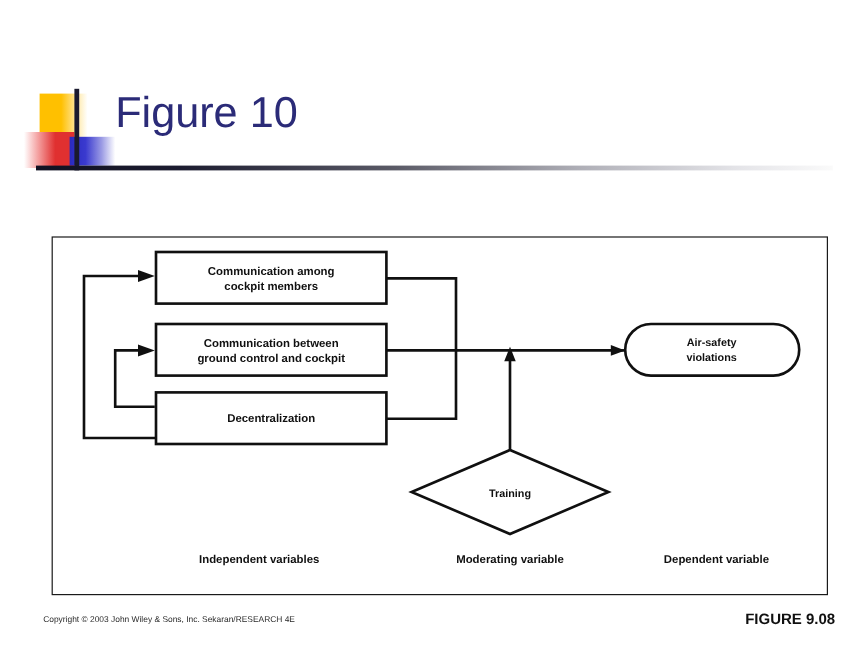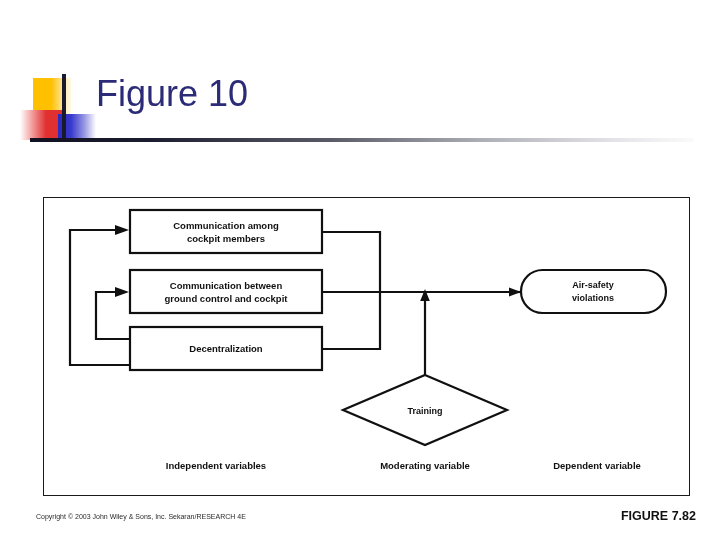--- a/index.html
+++ b/index.html
@@ -192,13 +192,13 @@
     <polygon class="dg-shape" points="382,178 464,213 382,248 300,213"></polygon>
     <text class="dg-diamond-text" x="382" y="217" text-anchor="middle">Training</text>
   </g>
 
   <text class="dg-axis-label" x="173" y="272" text-anchor="middle">Independent variables</text>
   <text class="dg-axis-label" x="382" y="272" text-anchor="middle">Moderating variable</text>
   <text class="dg-axis-label" x="554" y="272" text-anchor="middle">Dependent variable</text>
 </svg>
 
 <div id="copyright-note">Copyright © 2003 John Wiley &amp; Sons, Inc.   Sekaran/RESEARCH 4E</div>
-<div id="figure-number">FIGURE 7.82</div>
+<div id="figure-number">FIGURE 9.08</div>
 
 </body></html>

